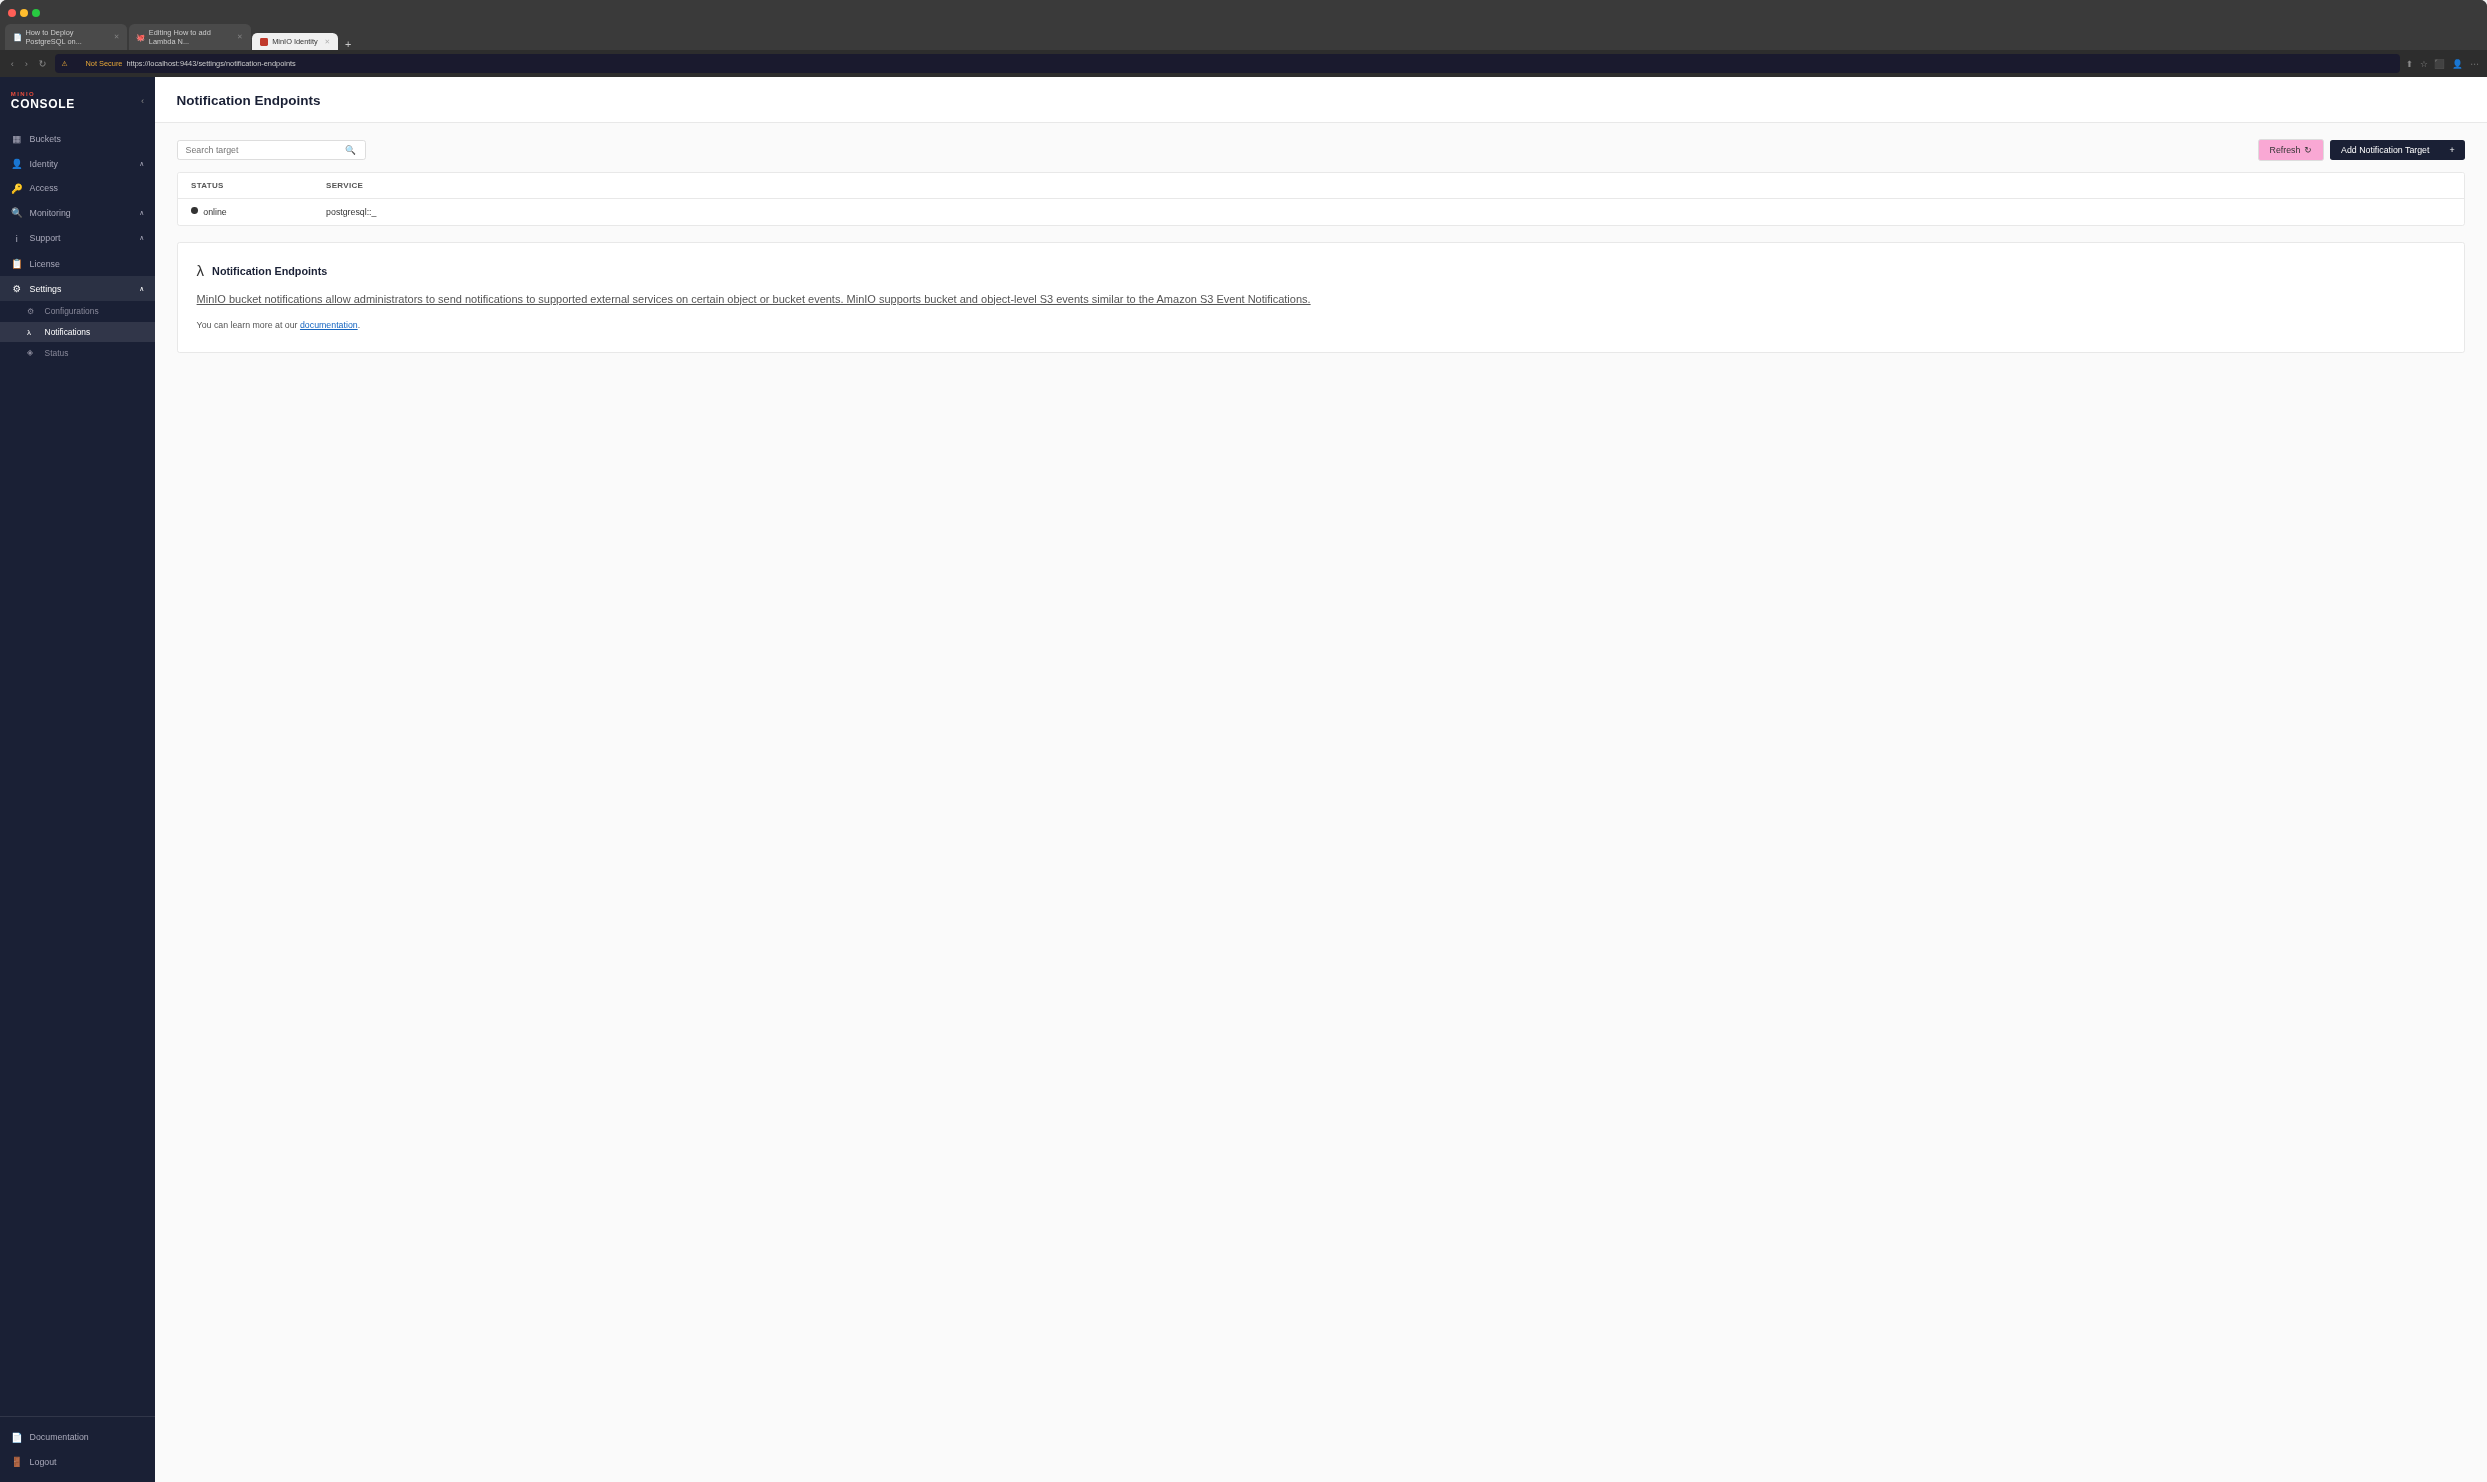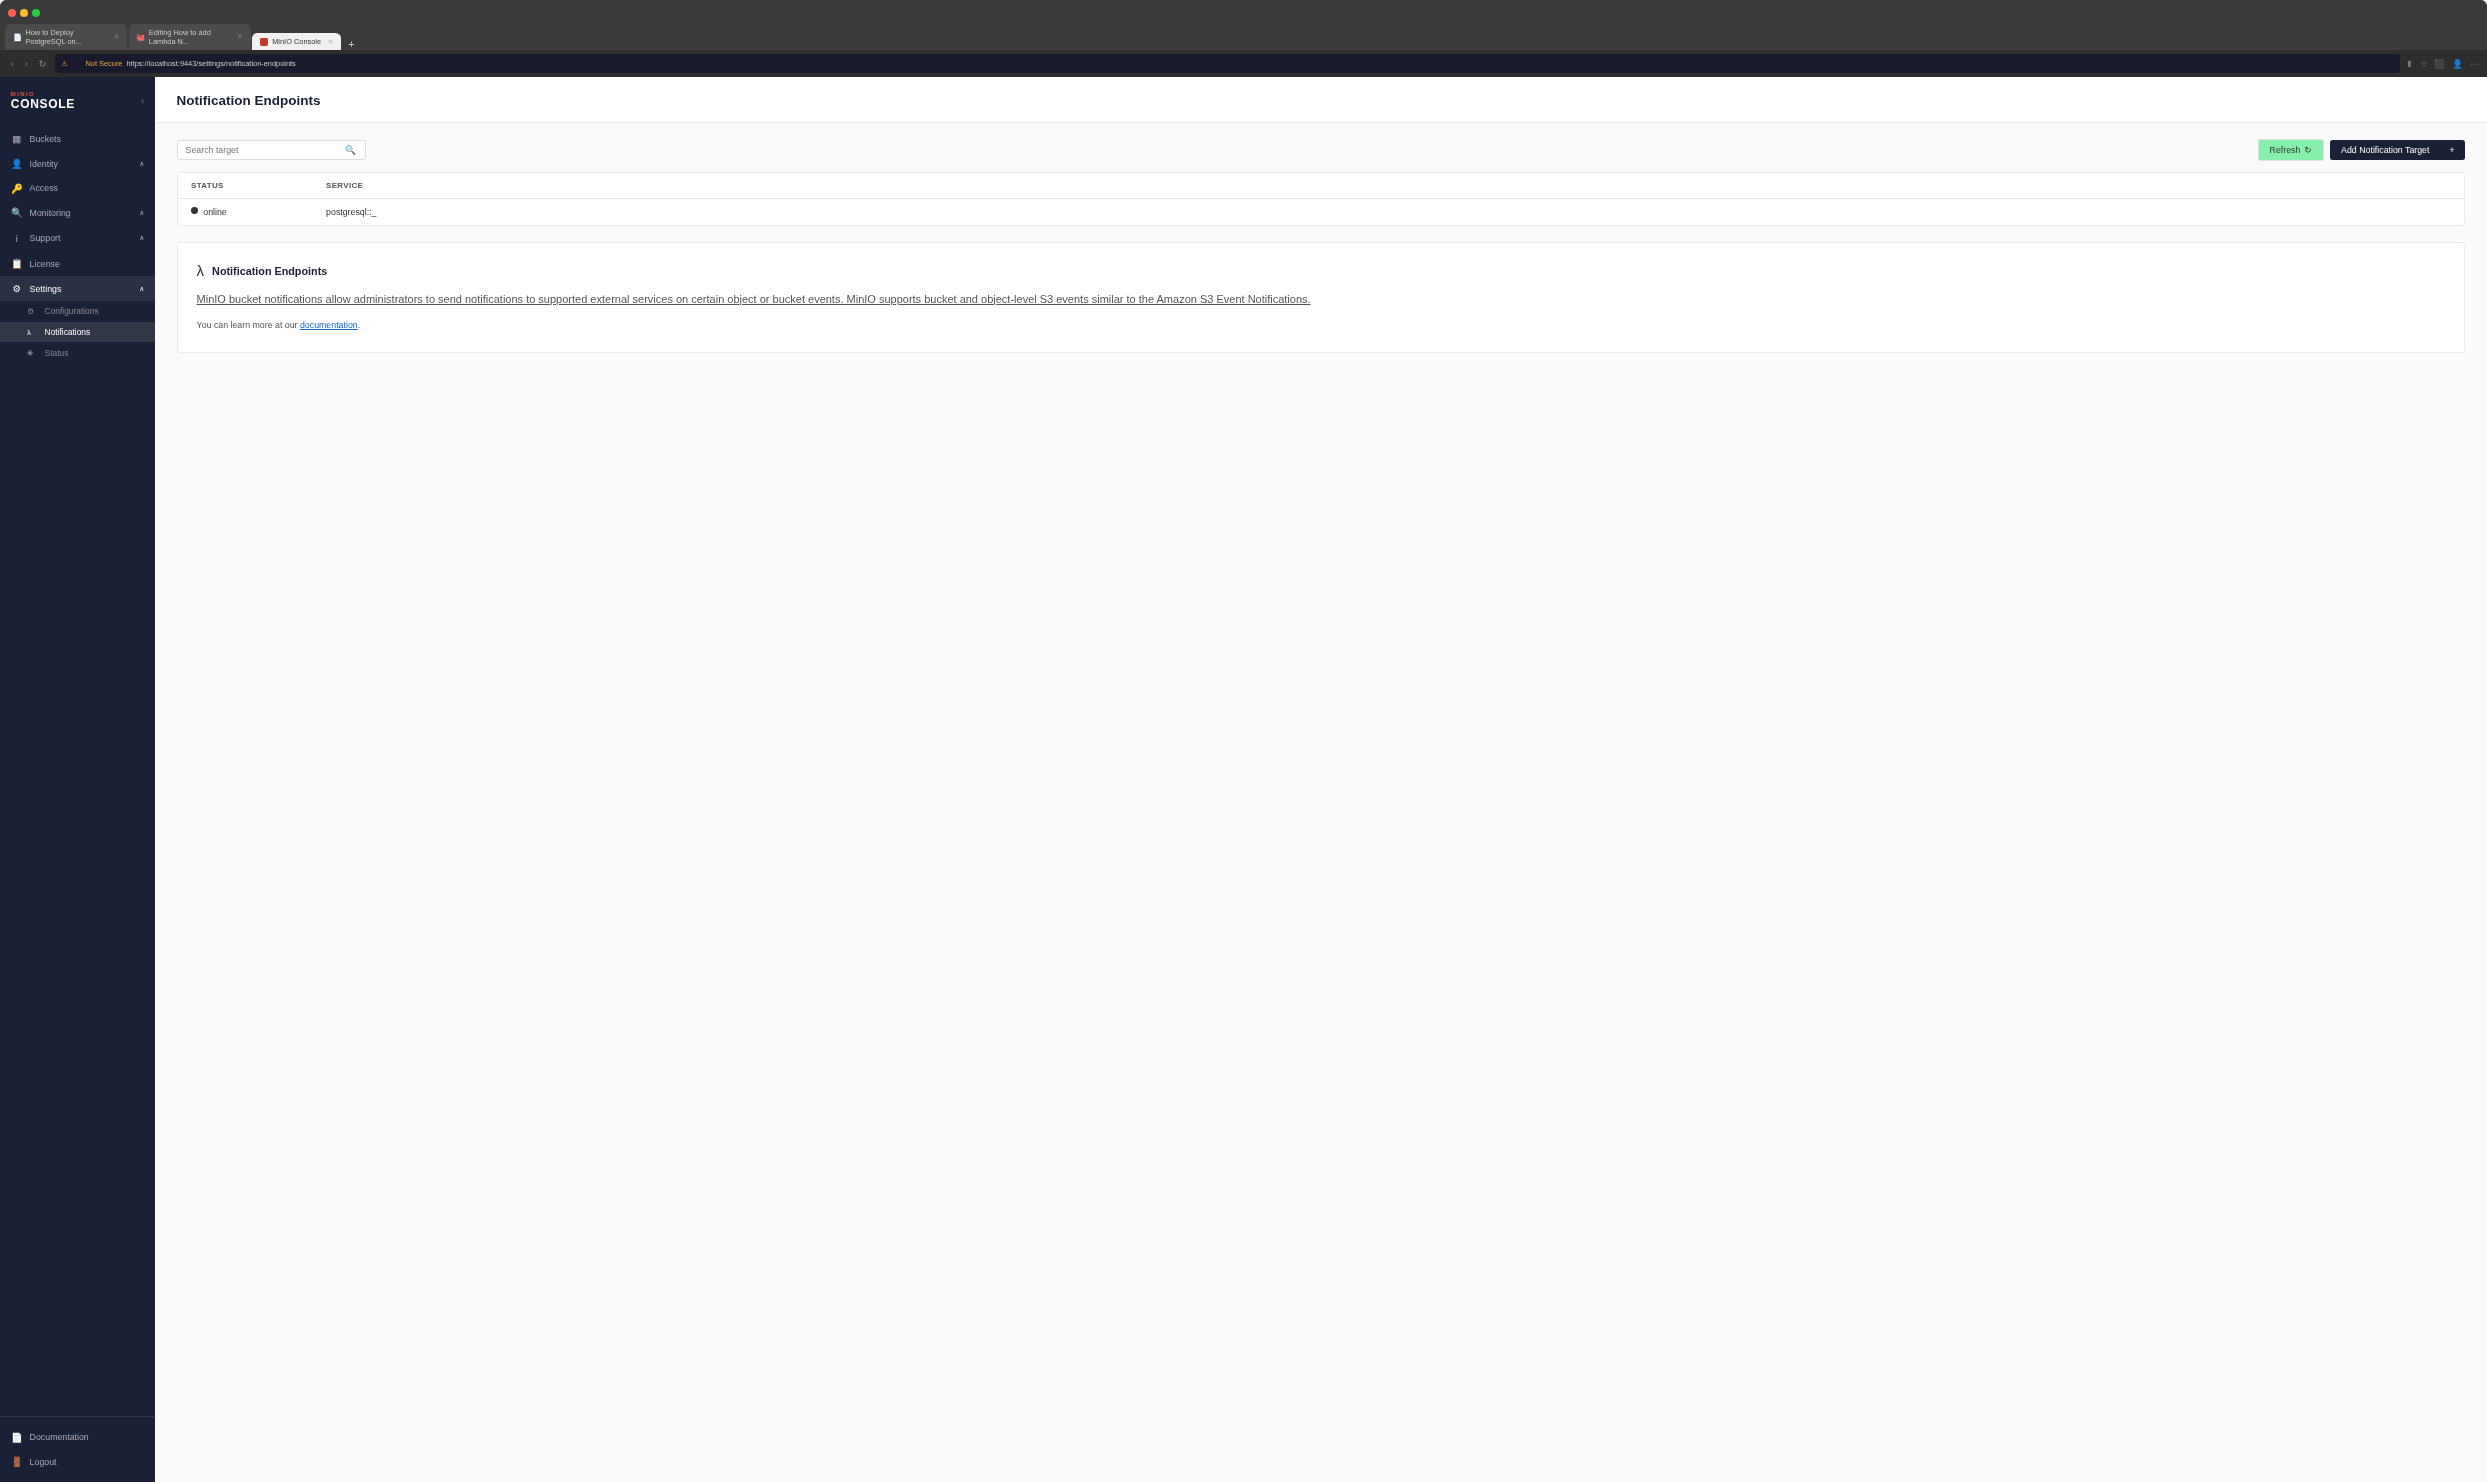--- a/index.html
+++ b/index.html
@@ -222,21 +222,21 @@
     }
     .search-icon { color: #999; font-size: 8.8px; }
     .toolbar-right {
       display: flex; gap: 6.8px; align-items: center;
     }
     .btn-refresh {
       display: flex; align-items: center; gap: 4px;
       padding: 5.4px 10.8px;
       border: 0.7px solid #ddd;
       border-radius: 2.7px;
-      background: #86efac;
+      background: #f9a8d4;
       color: #333;
       font-size: 8.8px;
       cursor: pointer;
     }
     .btn-add {
       display: flex; align-items: center; gap: 20px;
       padding: 5.4px 10.8px;
       border: none;
       border-radius: 2.7px;
       background: #1a2035;
@@ -327,21 +327,21 @@
       <span>How to Deploy PostgreSQL on...</span>
       <span class="tab-close">✕</span>
     </div>
     <div class="tab">
       <span class="tab-favicon">🐙</span>
       <span>Editing How to add Lambda N...</span>
       <span class="tab-close">✕</span>
     </div>
     <div class="tab active">
       <span class="tab-favicon" style="background:#c0392b;border-radius:1.4px;width:8px;height:8px;display:inline-block;"></span>
-      <span>MinIO Console</span>
+      <span>MinIO Identity</span>
       <span class="tab-close">✕</span>
     </div>
     <button class="tab-new">+</button>
   </div>
 
   <div class="address-bar">
     <button class="nav-btn">‹</button>
     <button class="nav-btn">›</button>
     <button class="nav-btn">↻</button>
     <div class="address-field">

